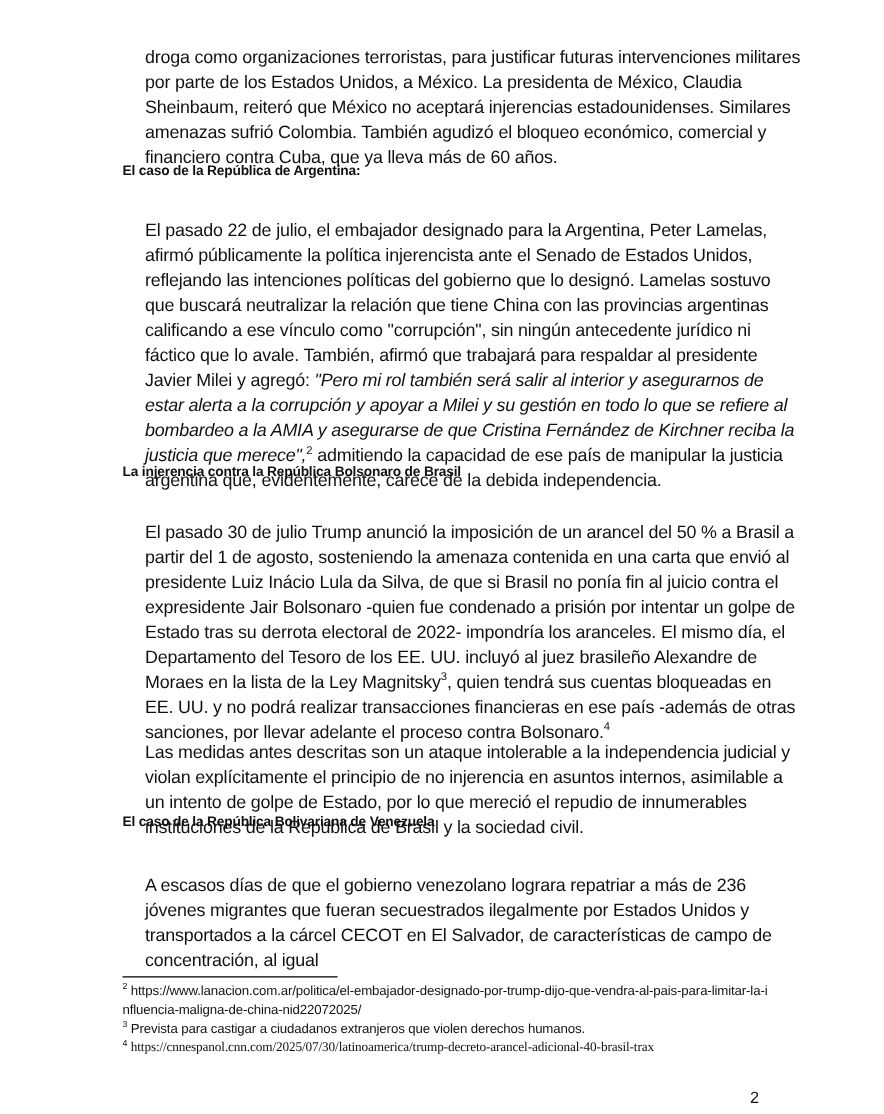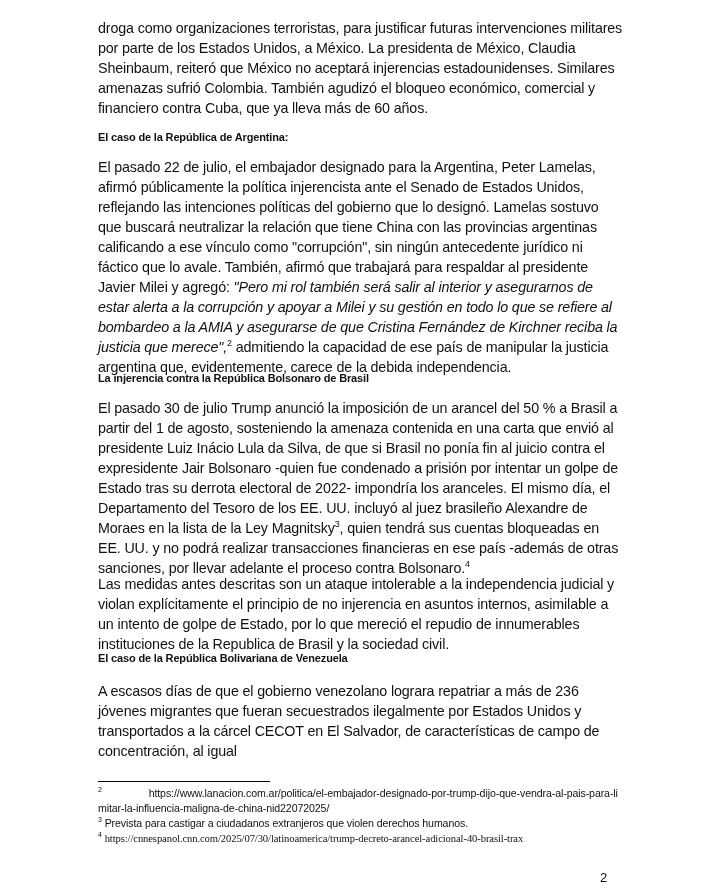--- a/index.html
+++ b/index.html
@@ -2,21 +2,21 @@
 <html><head>
 <meta charset="utf-8">
 <style>
   html, body { margin: 0; padding: 0; background: #ffffff; }
   body {
     width: 707px; height: 891px; overflow: hidden; position: relative;
     font-family: "Liberation Sans", sans-serif; color: #111111;
   }
   .page { position: absolute; left: 98px; top: 0; width: 525px; }
   .body-text {
-    font-size: 14.3px; line-height: 20px; margin: 0; letter-spacing: -0.15px;
+    font-size: 14.3px; line-height: 20px; margin: 18px; letter-spacing: -0.15px;
   }
   .heading {
     font-size: 11px; line-height: 20px; font-weight: bold; margin: 0; letter-spacing: -0.15px;
   }
   .quote { font-style: italic; }
   sup { font-size: 9px; line-height: 0; vertical-align: super; }
   .fn-rule { position: absolute; left: 98px; top: 781px; width: 172px; height: 1px; background: #000; }
   .footnotes { position: absolute; left: 98px; top: 786px; width: 520px; }
   .fn { font-size: 10.6px; line-height: 15px; margin: 0; letter-spacing: -0.1px; }
   .fn sup { font-size: 7px; }
@@ -39,18 +39,18 @@
   <p class="body-text" style="position:absolute; top:574px; width:525px;">Las medidas antes descritas son un ataque intolerable a la independencia judicial y violan explícitamente el principio de no injerencia en asuntos internos, asimilable a un intento de golpe de Estado, por lo que mereció el repudio de innumerables instituciones de la Republica de Brasil y la sociedad civil.</p>
 
   <p class="heading" style="position:absolute; top:648px;">El caso de la República Bolivariana de Venezuela</p>
 
   <p class="body-text" style="position:absolute; top:681px; width:525px;">A escasos días de que el gobierno venezolano lograra repatriar a más de 236 jóvenes migrantes que fueran secuestrados ilegalmente por Estados Unidos y transportados a la cárcel CECOT en El Salvador, de características de campo de concentración, al igual</p>
 </div>
 
 <div class="fn-rule"></div>
 
 <div class="footnotes">
-  <p class="fn"><sup>2</sup> <span style="word-break:break-all;margin-left:44px;">https://www.lanacion.com.ar/politica/el-embajador-designado-por-trump-dijo-que-vendra-al-pais-para-limitar-la-influencia-maligna-de-china-nid22072025/</span></p>
+  <p class="fn"><sup>2</sup> <span style="word-break:break-all;">https://www.lanacion.com.ar/politica/el-embajador-designado-por-trump-dijo-que-vendra-al-pais-para-limitar-la-influencia-maligna-de-china-nid22072025/</span></p>
   <p class="fn"><sup>3</sup> <span>Prevista para castigar a ciudadanos extranjeros que violen derechos humanos.</span></p>
   <p class="fn"><sup>4</sup> <span style="word-break:break-all;font-family:Liberation Serif, serif;">https://cnnespanol.cnn.com/2025/07/30/latinoamerica/trump-decreto-arancel-adicional-40-brasil-trax</span></p>
 </div>
 
 <div class="page-number">2</div>
 
 </body></html>

